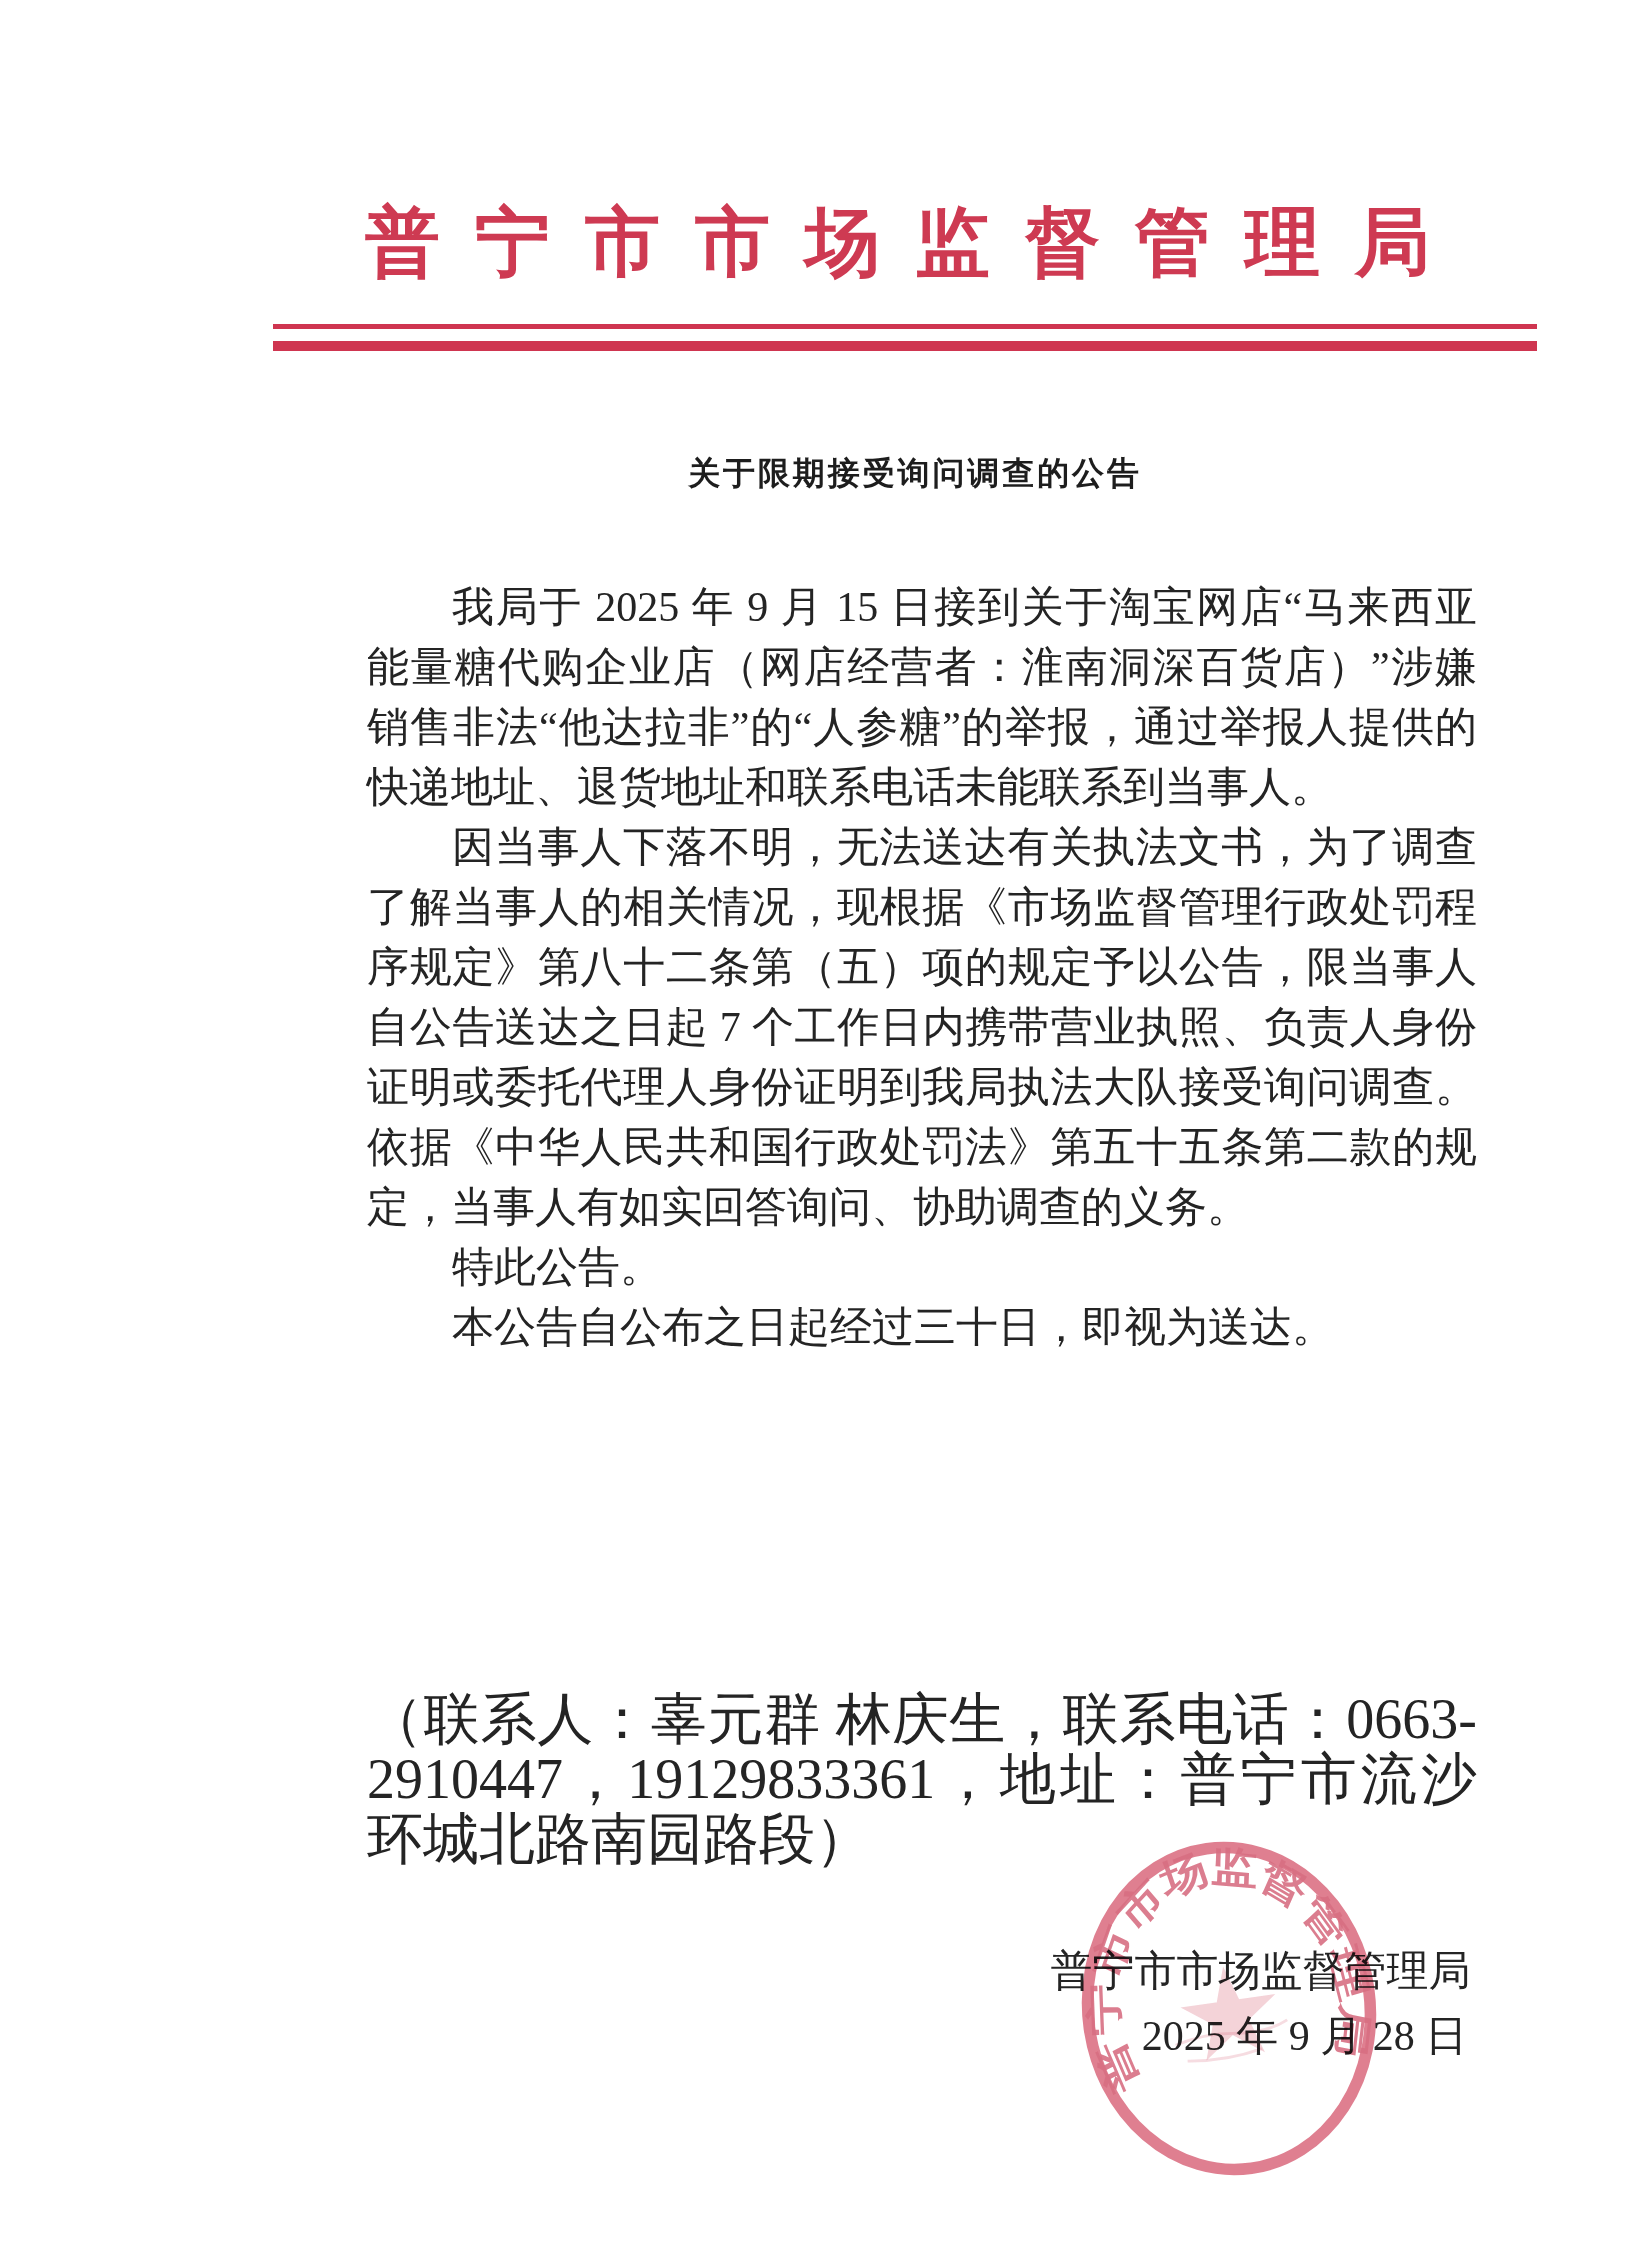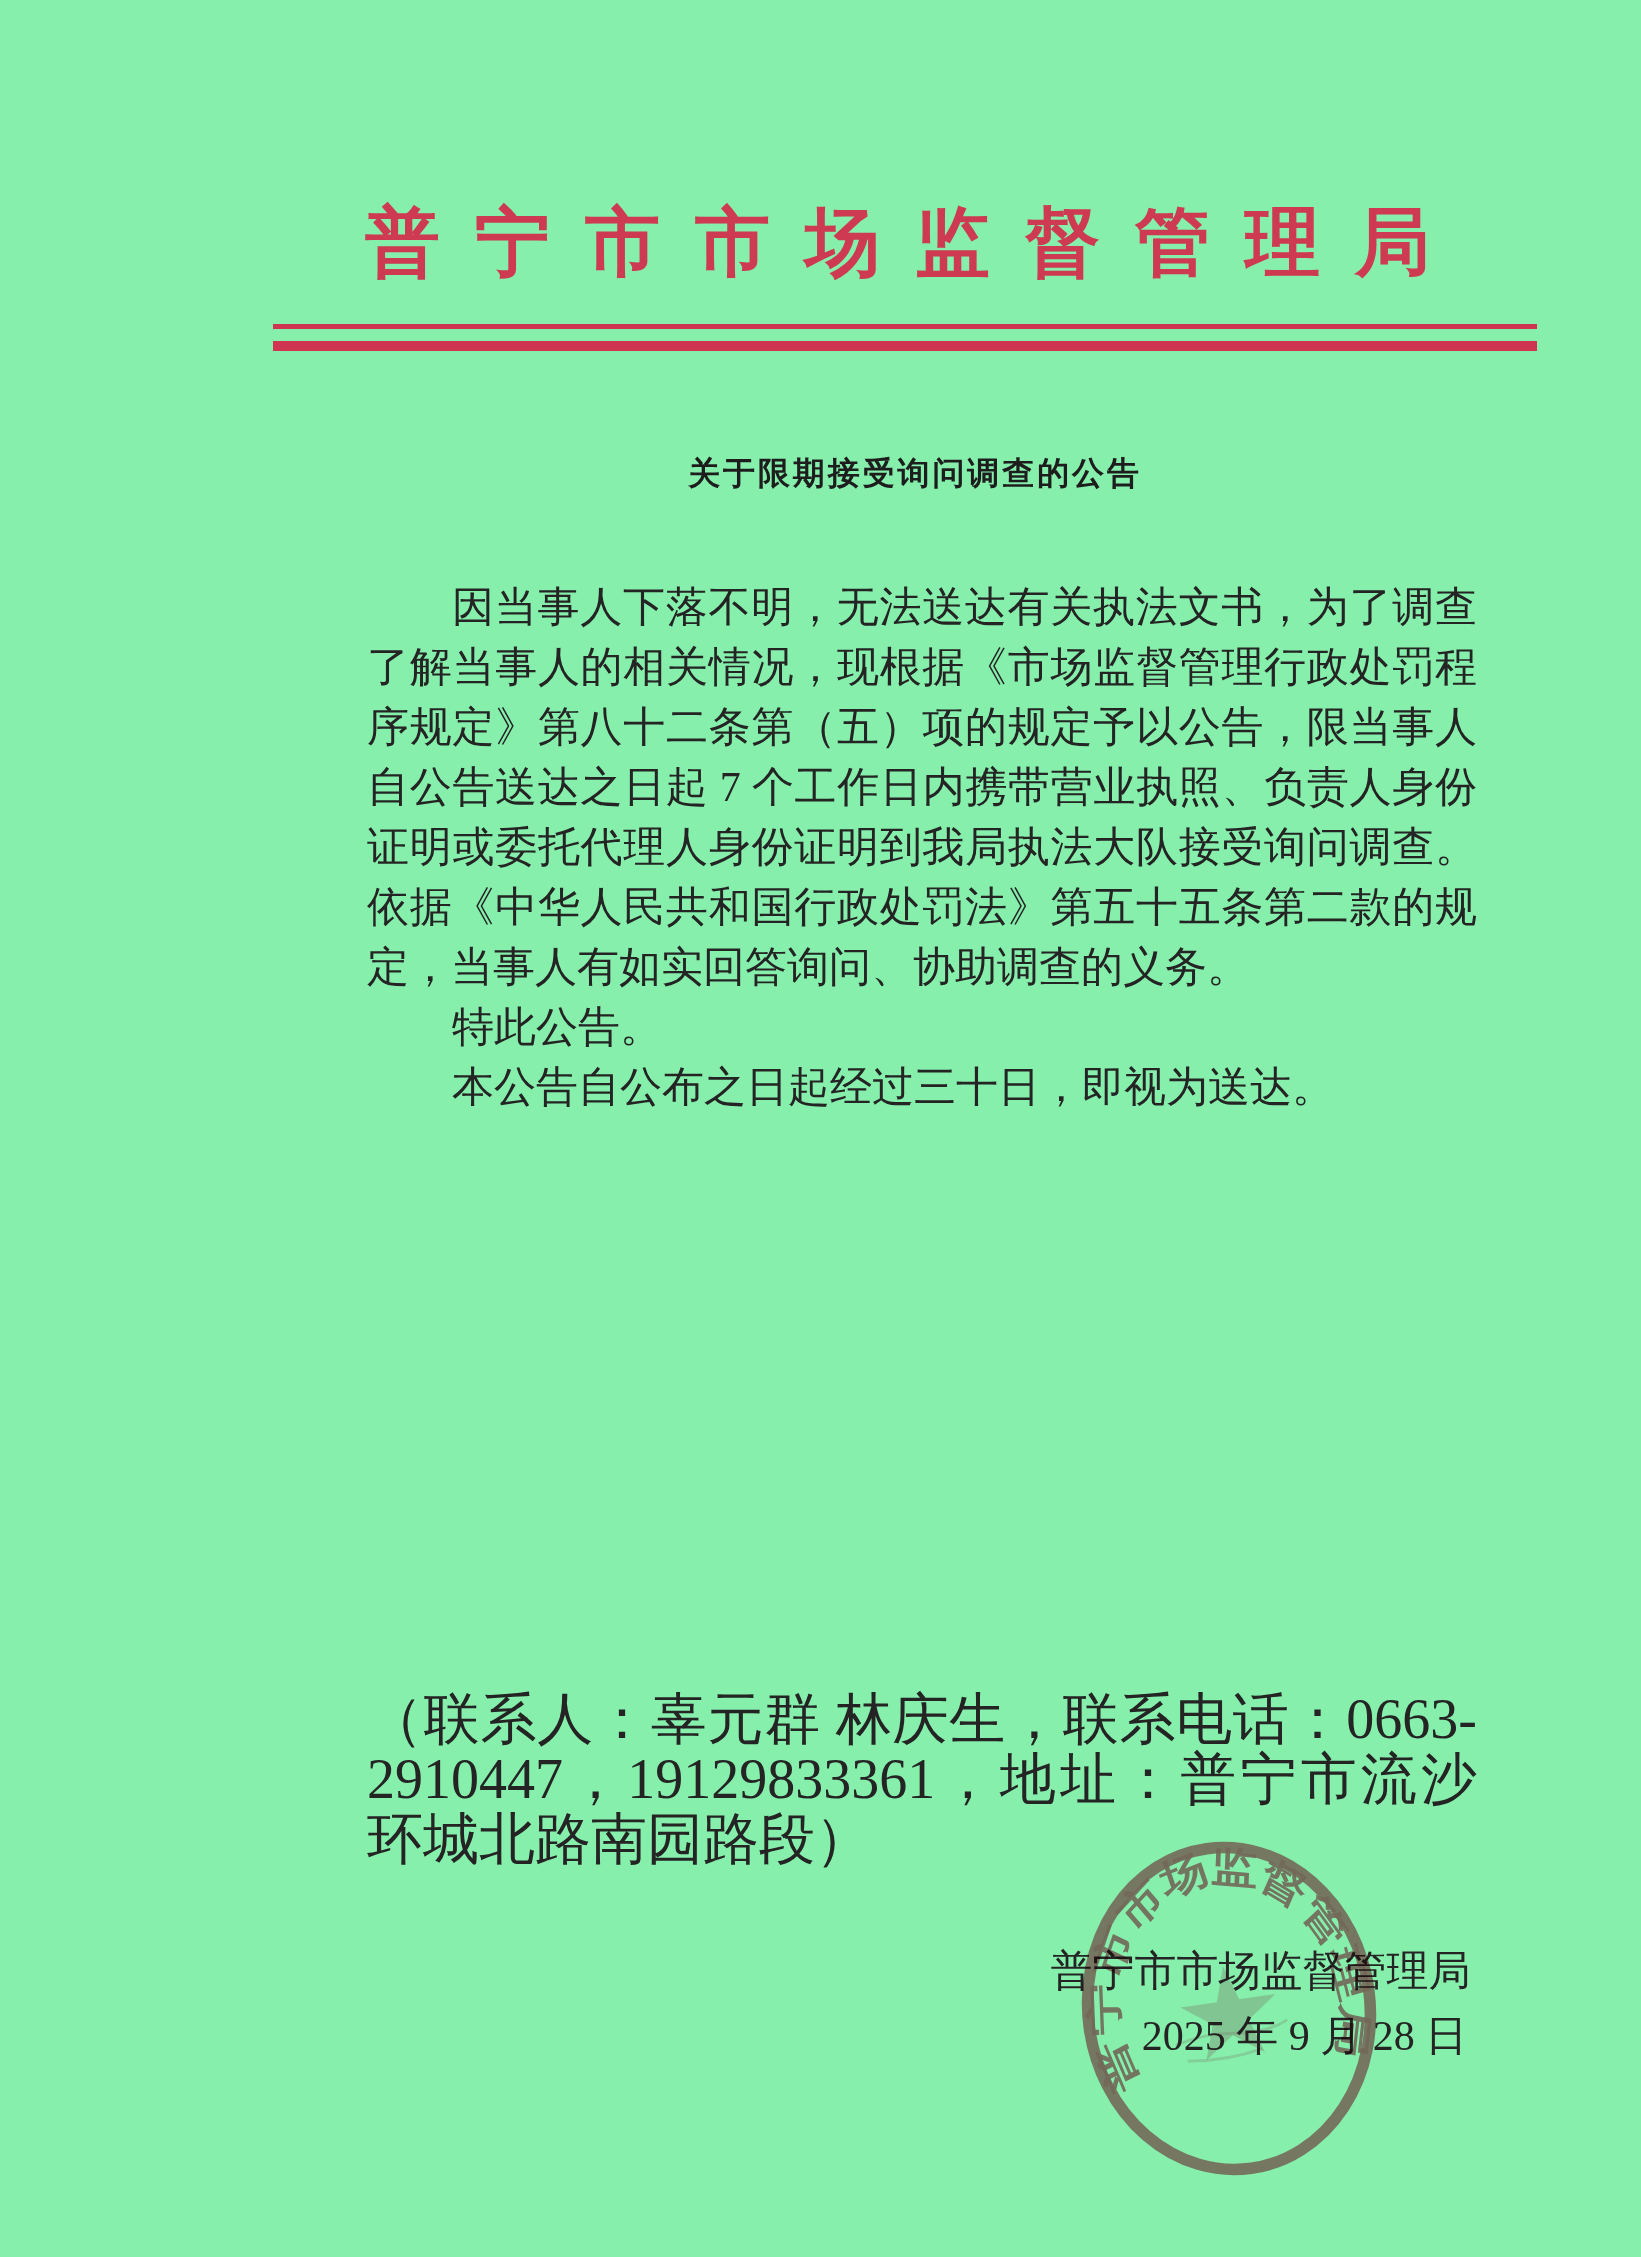--- a/index.html
+++ b/index.html
@@ -1,20 +1,20 @@
 <!DOCTYPE html>
 <html><head>
 <meta charset="utf-8">
 <style>
   html,body{margin:0;padding:0;background:#e8e8e8;}
   .page{
     position:relative;
     width:1641px;height:2257px;
     margin:0 auto;
-    background:#86efac;
+    background:#ffffff;
     overflow:hidden;
     font-family:"Liberation Serif","DejaVu Serif",serif;
     color:#262626;
   }
   
   .org-header{
     position:absolute;top:193px;left:189px;width:1452px;
     text-align:center;
     font-size:75px;font-weight:700;
     letter-spacing:35px;
@@ -74,20 +74,21 @@
 <div class="page">
 
   <div class="org-header">普宁市市场监督管理局</div>
 
   <div class="rule rule-thin"></div>
   <div class="rule rule-thick"></div>
 
   <div class="doc-title">关于限期接受询问调查的公告</div>
 
   <div class="body-block">
+    <p>我局于 2025 年 9 月 15 日接到关于淘宝网店“马来西亚能量糖代购企业店（网店经营者：淮南洞深百货店）”涉嫌销售非法“他达拉非”的“人参糖”的举报，通过举报人提供的快递地址、退货地址和联系电话未能联系到当事人。</p>
     <p>因当事人下落不明，无法送达有关执法文书，为了调查了解当事人的相关情况，现根据《市场监督管理行政处罚程序规定》第八十二条第（五）项的规定予以公告，限当事人自公告送达之日起 7 个工作日内携带营业执照、负责人身份证明或委托代理人身份证明到我局执法大队接受询问调查。依据《中华人民共和国行政处罚法》第五十五条第二款的规定，当事人有如实回答询问、协助调查的义务。</p>
     <p>特此公告。</p>
     <p>本公告自公布之日起经过三十日，即视为送达。</p>
   </div>
 
   <div class="contact-block">
     <p>（联系人：辜元群 林庆生，联系电话：0663-2910447，19129833361，地址：普宁市流沙环城北路南园路段）</p>
   </div>
 
   <div class="signature">普宁市市场监督管理局</div>

